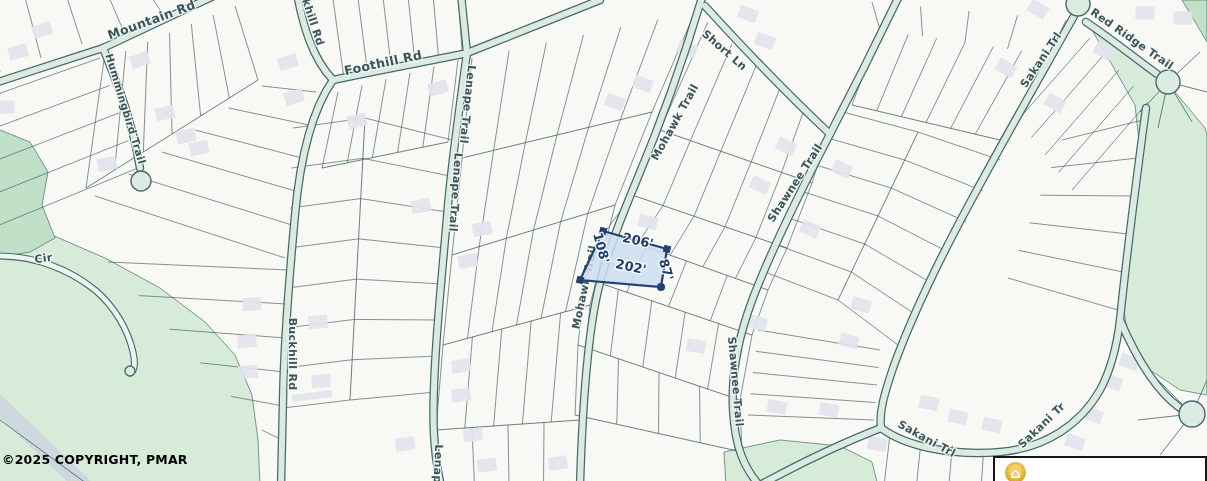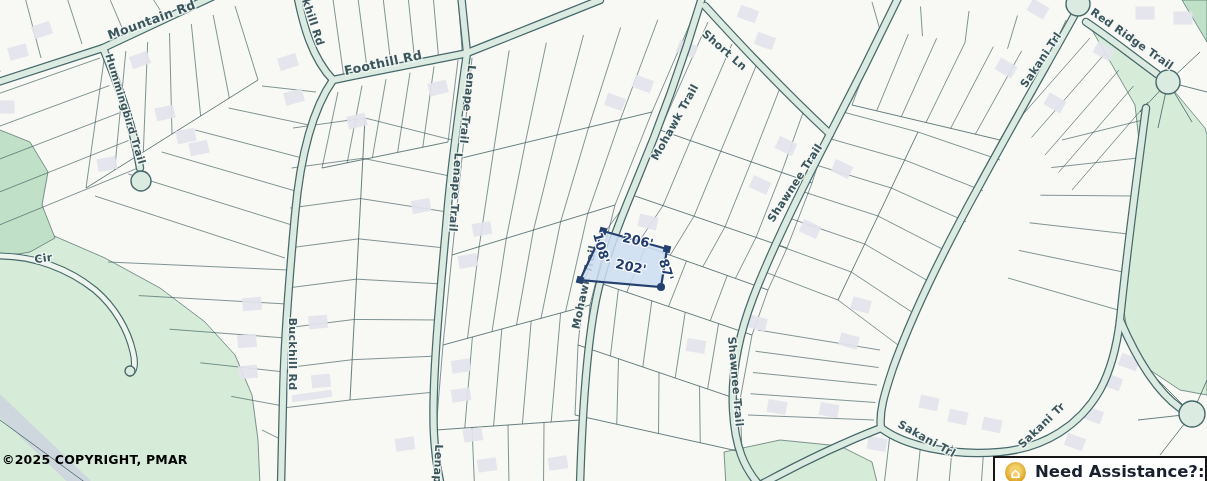--- a/index.html
+++ b/index.html
@@ -389,15 +389,14 @@
       <text class="dim" transform="translate(630,271) rotate(12)">202'</text>
       <text class="dim" transform="translate(597,249) rotate(75)">108'</text>
       <text class="dim" transform="translate(662,271) rotate(73)">87'</text>
     </g>
   </svg>
 
   <div class="copyright">©2025 COPYRIGHT, PMAR</div>
 
   <div class="assist">
     <span class="coin">⌂</span>
-    <span class="assist-label">Need Assistance?:</span>
   </div>
 </div>
 
 </body></html>

